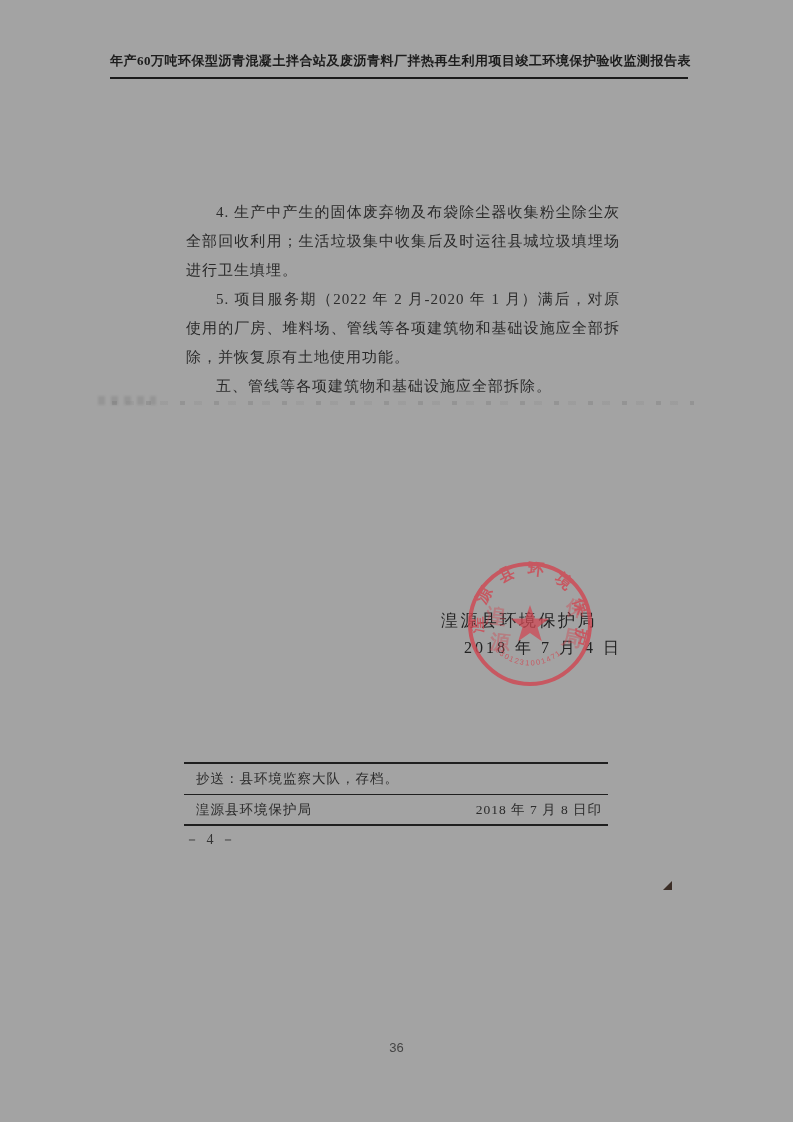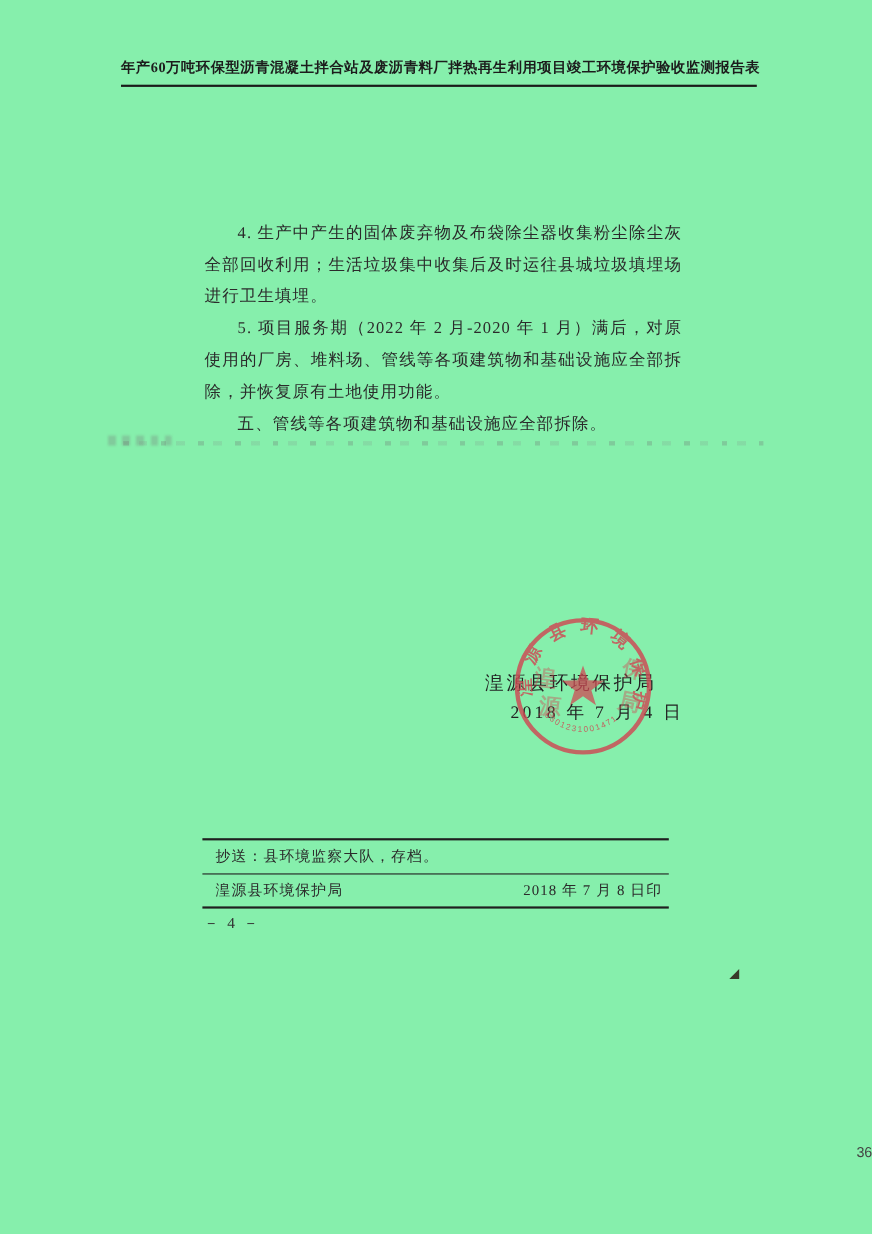--- a/index.html
+++ b/index.html
@@ -1,19 +1,19 @@
 <!DOCTYPE html>
 <html><head>
 <meta charset="utf-8">
 <style>
   html,body{margin:0;padding:0;background:#ffffff;}
   .page{
     position:relative;
     width:793px;height:1122px;
-    background:#86efac;
+    background:#a3a3a3;
     overflow:hidden;
     font-family:"Liberation Serif","DejaVu Serif",serif;
     color:#2e2e2e;
   }
   
   .header-title{
     position:absolute;top:52px;left:110px;width:578px;
     text-align:center;font-size:13px;font-weight:bold;color:#1c1c1c;
     letter-spacing:0.5px;white-space:nowrap;
   }
@@ -77,21 +77,21 @@
     font-size:14px;letter-spacing:2px;color:#333;
   }
   .speck{
     position:absolute;top:881px;left:663px;width:0;height:0;
     border-left:9px solid transparent;
     border-bottom:9px solid #2a1a12;
     opacity:0.85;
   }
   .page-number{
     position:absolute;top:1040px;left:0;width:100%;
-    text-align:right;font-size:13px;color:#444;
+    text-align:center;font-size:13px;color:#444;
     font-family:"Liberation Sans","DejaVu Sans",sans-serif;
   }
 </style>
 </head>
 <body>
 
 <div class="page">
 
   <div class="header-title">年产60万吨环保型沥青混凝土拌合站及废沥青料厂拌热再生利用项目竣工环境保护验收监测报告表</div>
   <div class="header-rule"></div>

